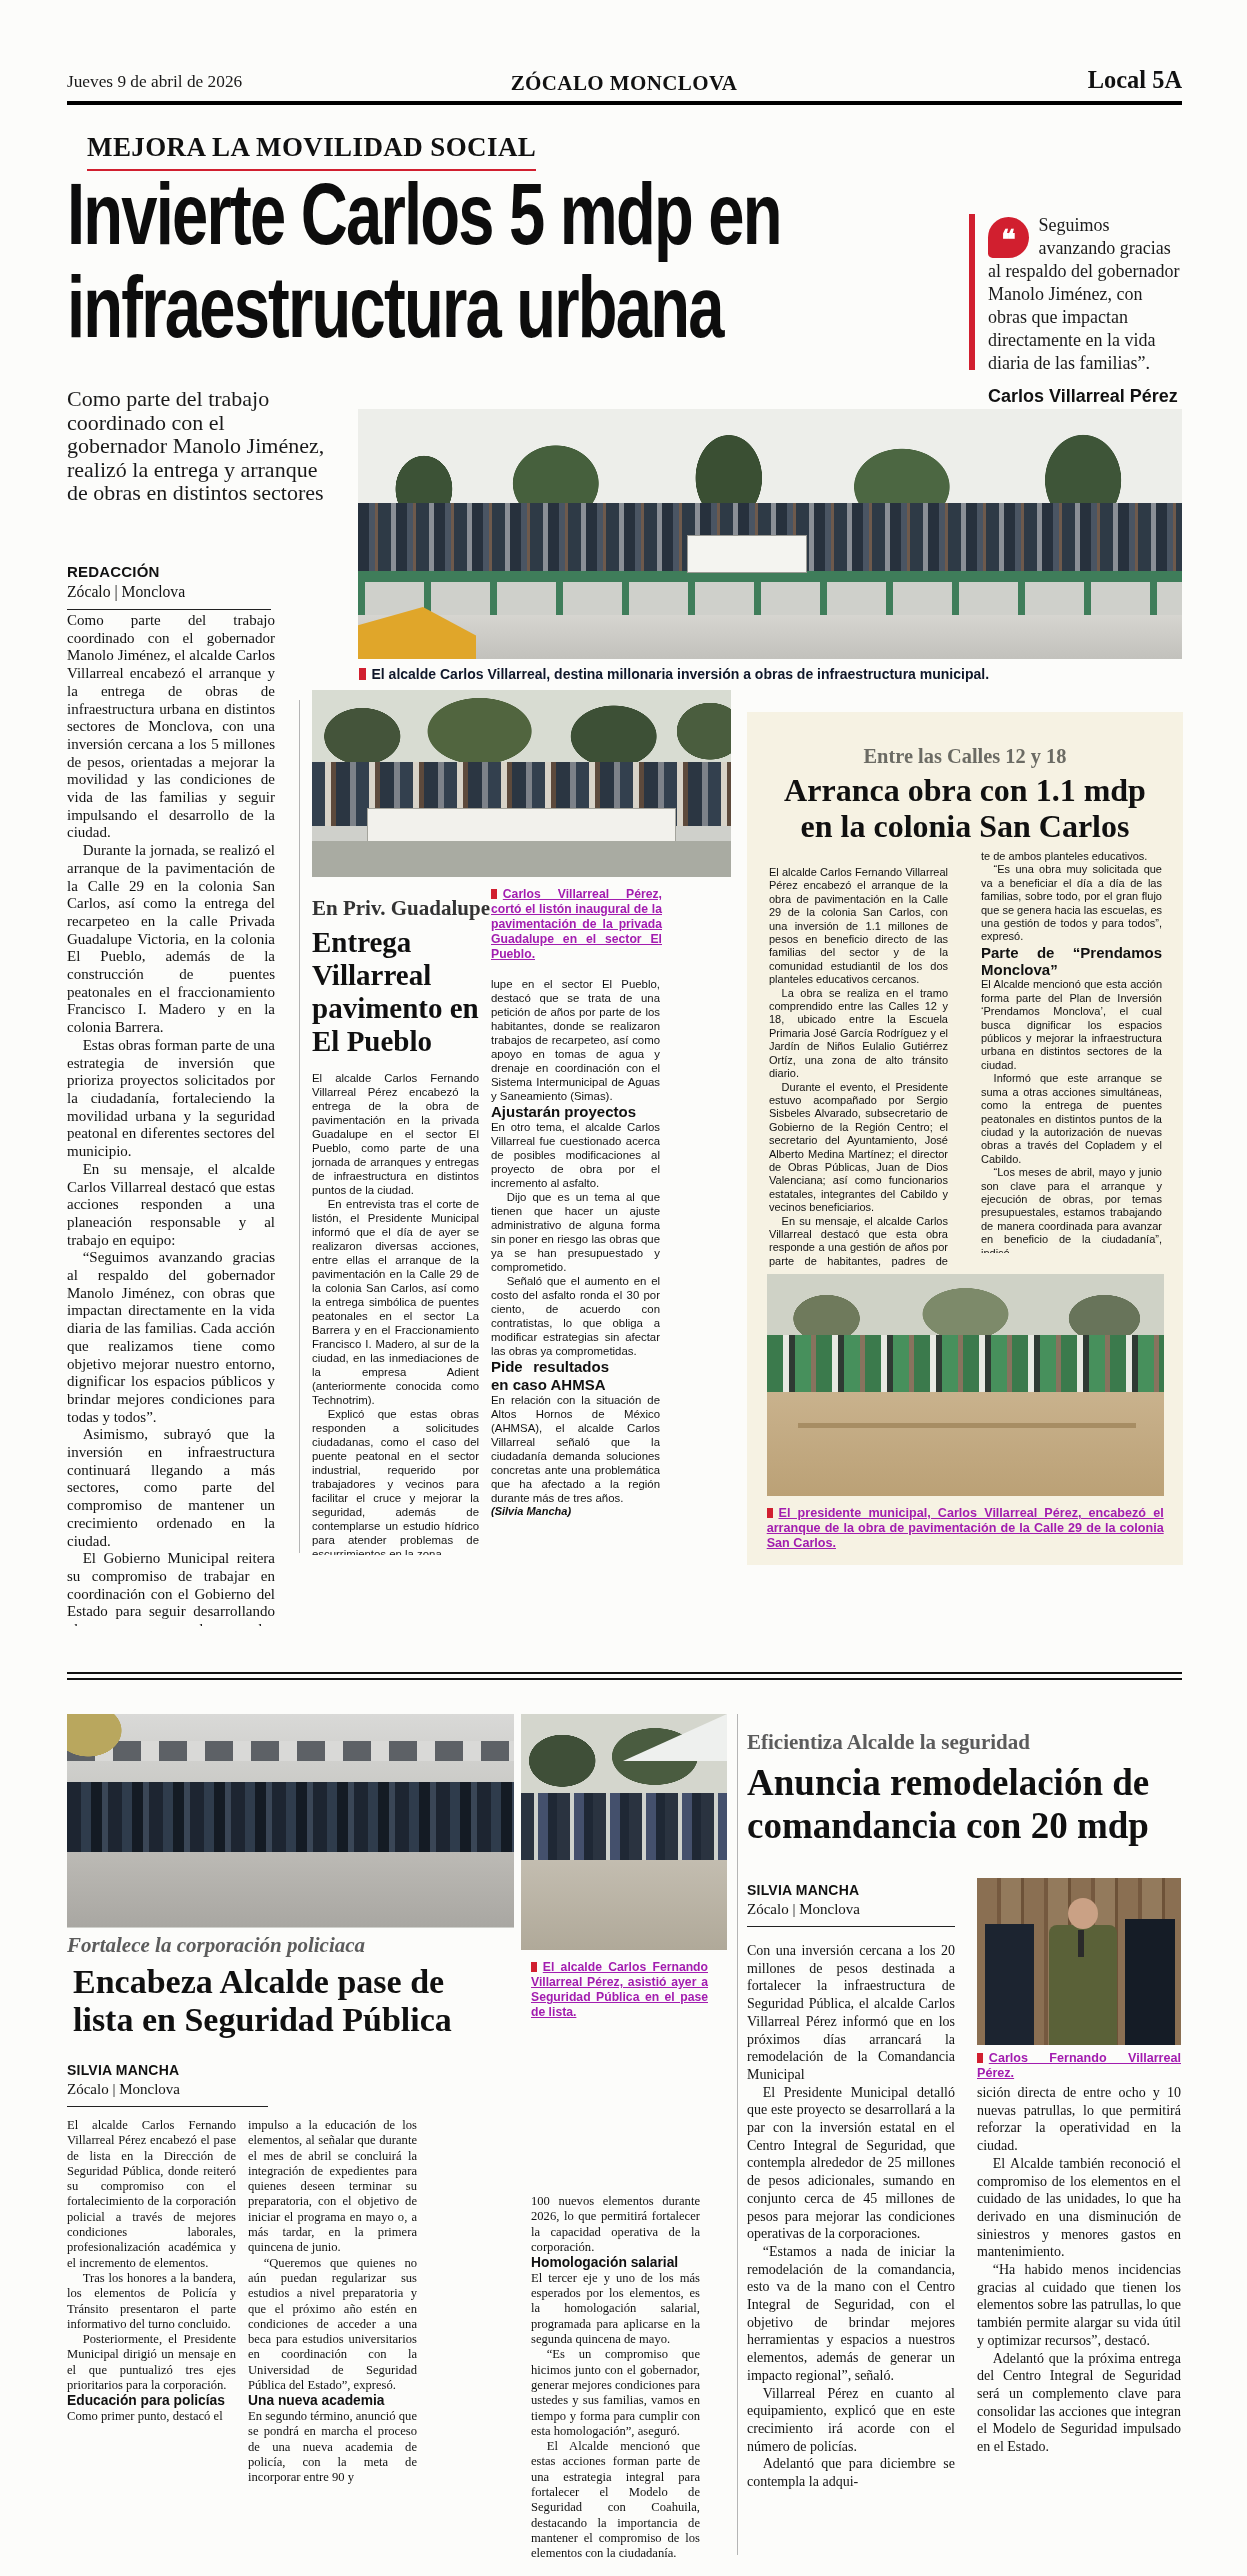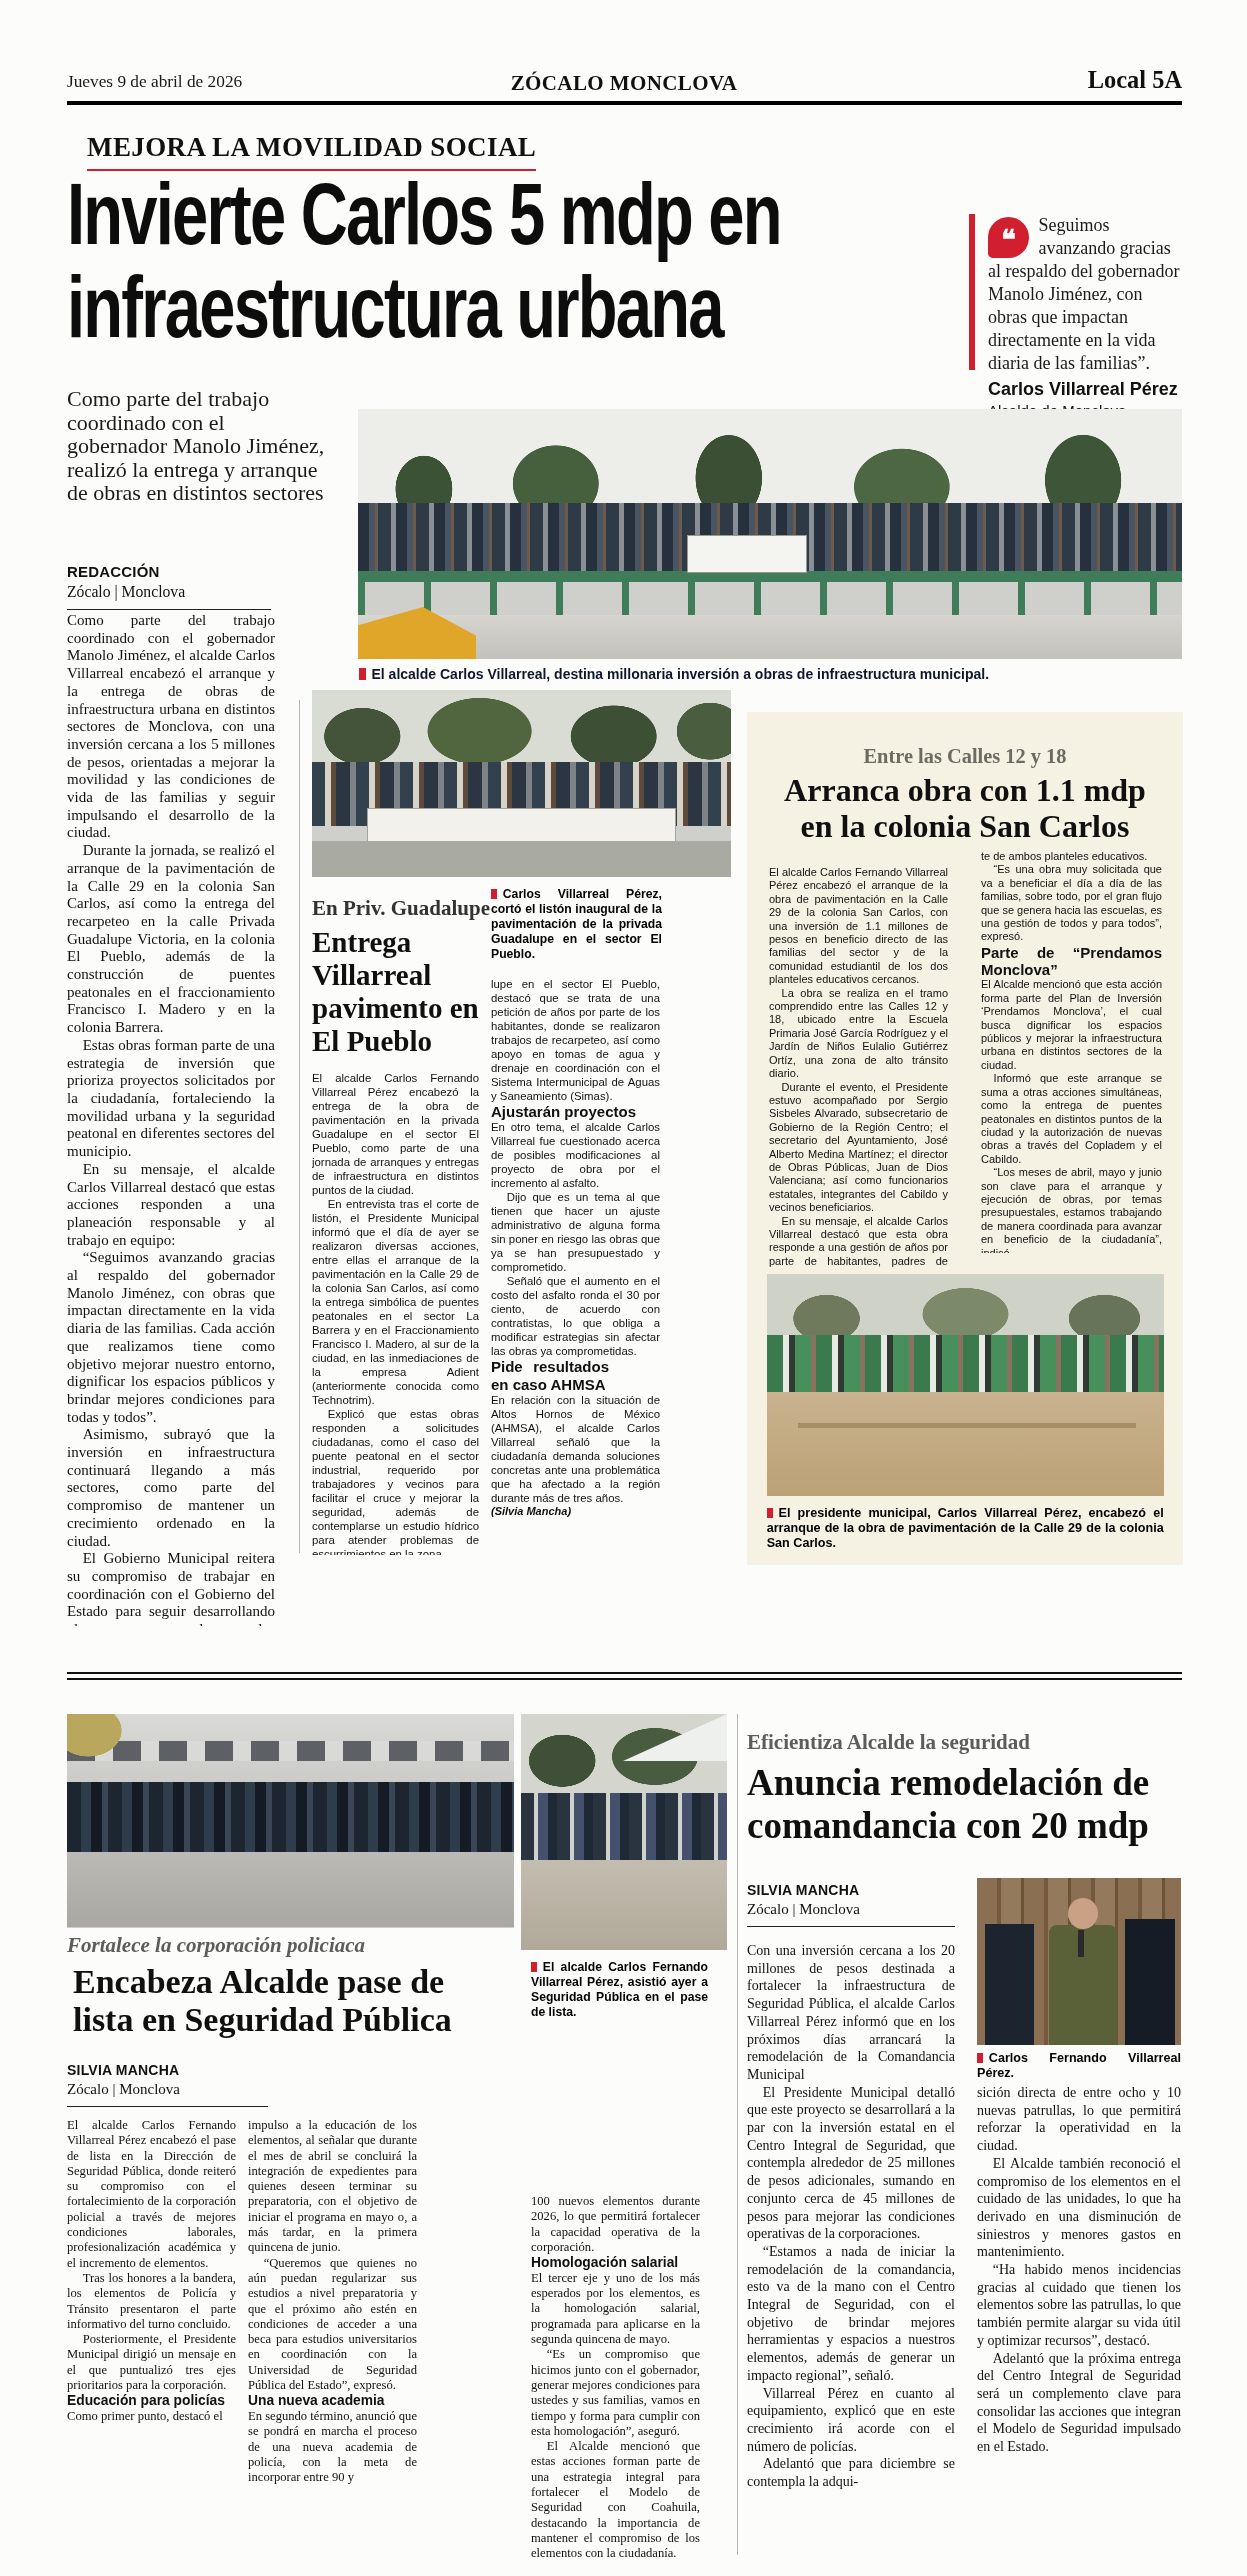--- a/index.html
+++ b/index.html
@@ -23,37 +23,37 @@
   .sans-col{font:11.4px/14px "Liberation Sans",sans-serif;text-align:justify;overflow:hidden;}
   .sans-col-box{font:11px/13.4px "Liberation Sans",sans-serif;text-align:justify;overflow:hidden;}
   .sans-col-box p{margin:0;text-indent:12.6px;}
   .sans-col-box p.noind{text-indent:0;}
   .serif-col-sm{font:12.6px/15.3px "Liberation Serif",serif;text-align:justify;overflow:hidden;}
   .serif-col-md{font:14px/17.7px "Liberation Serif",serif;text-align:justify;overflow:hidden;}
   .subhead{font:bold 15px/17.3px "Liberation Sans",sans-serif;margin:11px 0 3.1px;text-indent:0 !important;}
   .subhead-sm{font:bold 13.8px/15.7px "Liberation Sans",sans-serif;margin:10.2px 0 3.1px;text-indent:0 !important;}
   .credit{font:italic bold 11px "Liberation Sans",sans-serif;margin-top:4.7px;text-indent:0 !important;}
   .caption{font:bold 14px/17.3px "Liberation Sans",sans-serif;color:#0f172a;}
-  .caption-sm{font:bold 12.2px/15px "Liberation Sans",sans-serif;color:#000000;text-align:justify;}
+  .caption-sm{font:bold 12.2px/15px "Liberation Sans",sans-serif;color:#a21caf;text-align:justify;text-decoration:underline;}
   .bullet{display:inline-block;width:7px;height:11.8px;background:#d11f2f;margin-right:5.5px;vertical-align:-0.8px;}
   .kicker-gray{font:bold 21px "Liberation Serif",serif;color:#5c5c5c;}
   .kicker-dark{font:bold 21px "Liberation Serif",serif;color:#333;}
   .mid-headline{font:bold 29px/33px "Liberation Serif",serif;color:#101010;}
   .box{background:#f6f2e3;}
   .box-kicker{font:bold 20.4px "Liberation Serif",serif;color:#6b6b64;text-align:center;}
   .box-headline{font:bold 32px/36px "Liberation Serif",serif;text-align:center;color:#101010;}
   .bl-headline{font:bold 34px/38px "Liberation Serif",serif;color:#101010;}
   .br-headline{font:bold 37px/43px "Liberation Serif",serif;color:#101010;}
   .vrule{width:0.8px;background:#b5b5b5;}
   .hrule2{height:1.6px;background:#111;}
   
   .qbar{width:5.5px;background:#d11f2f;}
   .qicon{width:41px;height:41px;background:#d11f2f;border-radius:20.4px 20.4px 20.4px 4.7px;color:#fff;font:bold 27px/46px "Liberation Serif",serif;text-align:center;float:left;margin:3.1px 9.4px 1.6px 0;}
   .qtext{font:18px/23px "Liberation Serif",serif;color:#1a1a1a;}
-  .qauthor{font:bold 18px "Liberation Sans",sans-serif;margin-top:4px;}
+  .qauthor{font:bold 18px "Liberation Sans",sans-serif;margin-top:11px;}
   .qrole{font:15px "Liberation Sans",sans-serif;margin-top:1.6px;}
   
   .photo{overflow:hidden;background:#cfd0cb;}
   .ph-shape{position:absolute;}
 </style>
 </head>
 <body>
 
 <div class="page">
 

